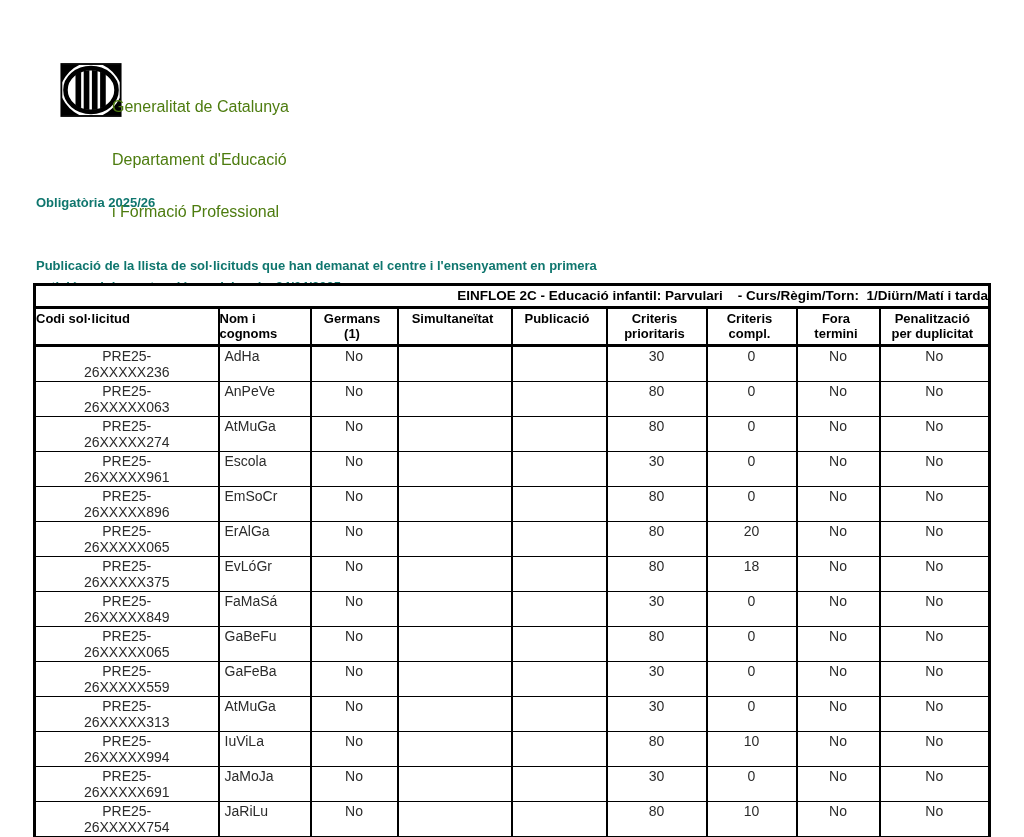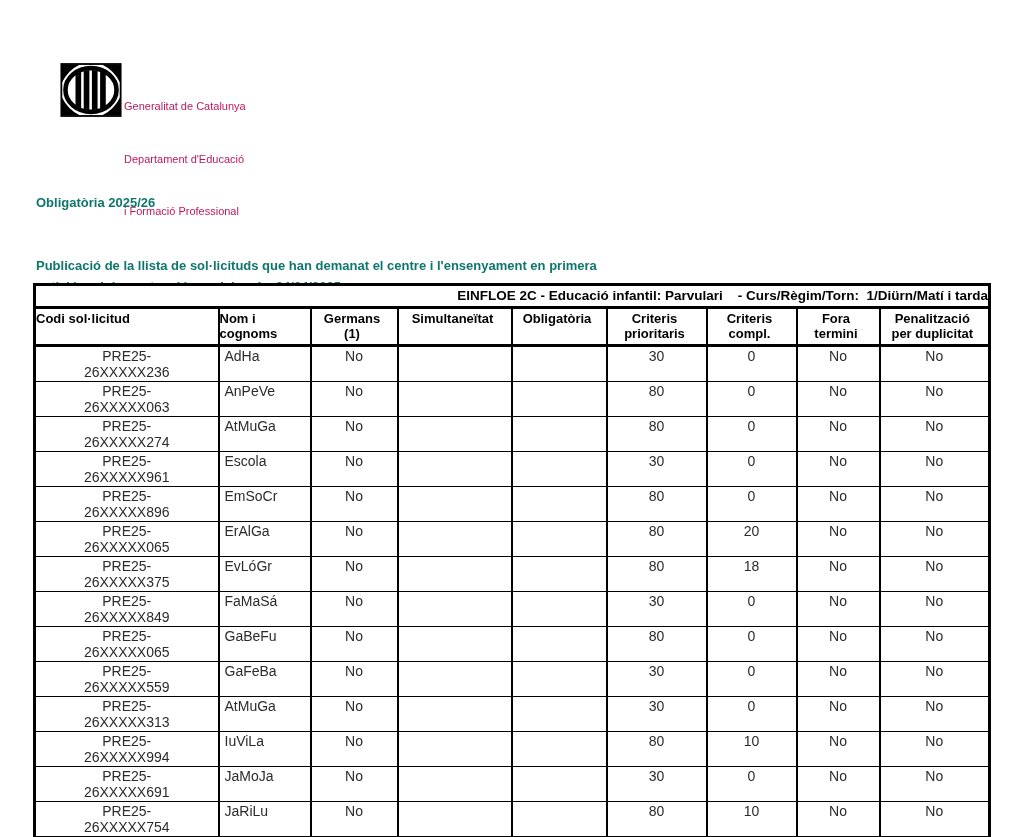--- a/index.html
+++ b/index.html
@@ -8,21 +8,21 @@
     width: 1024px; height: 837px;
     overflow: hidden;
     font-family: "Liberation Sans", sans-serif;
     color: #1a1a1a;
     position: relative;
   }
   .page { position: absolute; inset: 0; background: #fff; }
 
   
   .logo-box { position: absolute; left: 60px; top: 62px; width: 62px; height: 56px; }
-  .org-text { position: absolute; left: 124px; top: 63px; font-size: 11px; line-height: 17.5px; color: #be185d; white-space: pre; }
+  .org-text { position: absolute; left: 112px; top: 63px; font-size: 16px; line-height: 17.5px; color: #4d7c0f; white-space: pre; }
   .org-text .l1 { font-weight: normal; }
   .org-text .l2, .org-text .l3 { font-weight: normal; }
   .center-info { position: absolute; left: 557px; top: 61px; font-size: 16px; line-height: 18px; color: #222; white-space: pre; }
 
   
   .doc-title { position: absolute; left: 36px; top: 150px; width: 950px;
     font-size: 13px; font-weight: bold; line-height: 21px; color: #0f766e; white-space: pre-wrap; }
 
   
   .table-wrap { position: absolute; left: 33px; top: 283px; width: 957px; }
@@ -107,21 +107,21 @@
         <tr class="caption-row">
           <td colspan="9">EINFLOE 2C - Educació infantil: Parvulari    - Curs/Règim/Torn:  1/Diürn/Matí i tarda</td>
         </tr>
         <tr class="header-row">
           <th>Codi sol·licitud</th>
           <th>Nom i
 cognoms</th>
           <th>Germans
 (1)</th>
           <th>Simultaneïtat</th>
-          <th>Obligatòria</th>
+          <th>Publicació</th>
           <th>Criteris
 prioritaris</th>
           <th>Criteris
 compl.</th>
           <th>Fora
 termini</th>
           <th>Penalització
 per duplicitat</th>
         </tr>
       </tbody>

